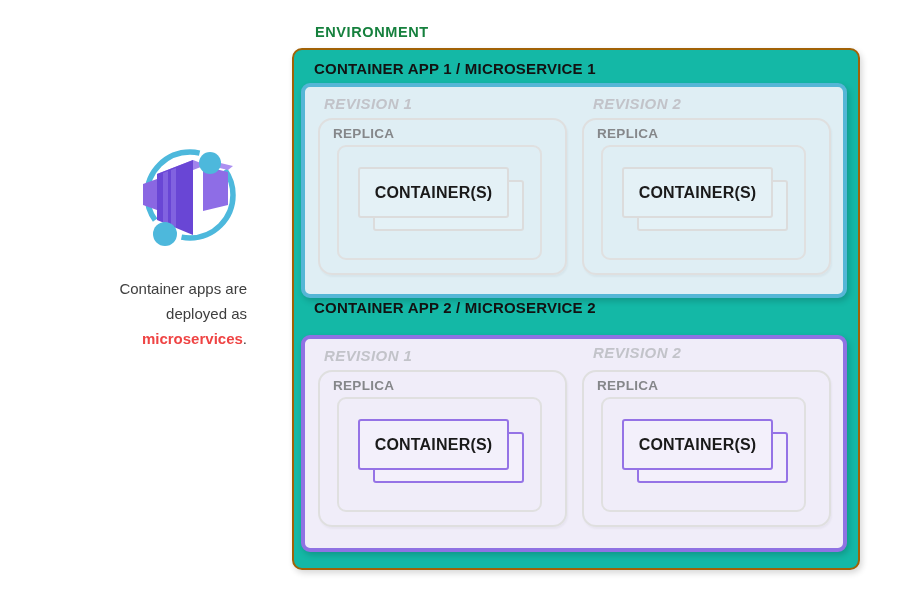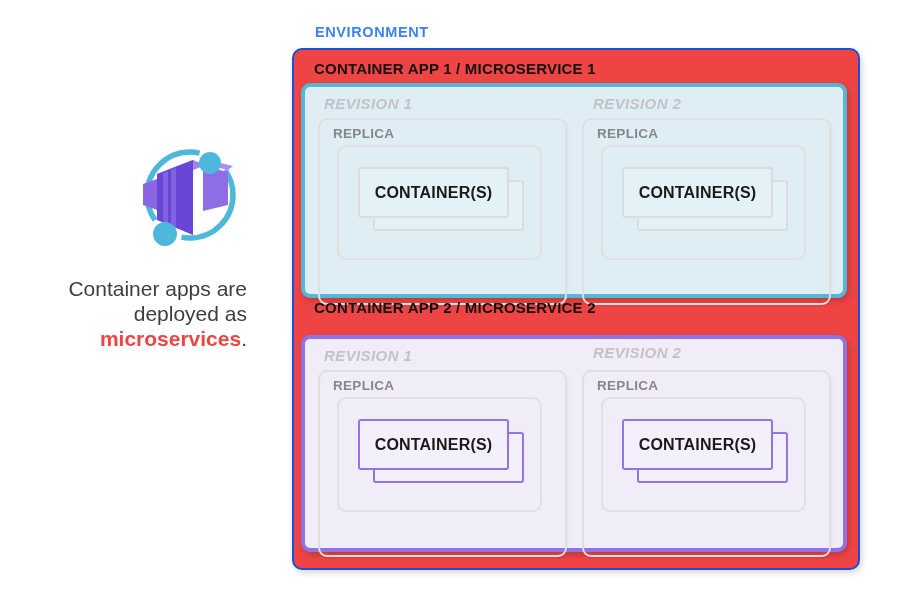--- a/index.html
+++ b/index.html
@@ -4,52 +4,52 @@
 <style>
   html,body{margin:0;padding:0;background:#ffffff;}
   .canvas{
     position:relative;width:900px;height:598px;background:#ffffff;
     font-family:"Liberation Sans", sans-serif;overflow:hidden;
   }
   
   .icon-wrap{position:absolute;left:137px;top:134px;width:104px;height:114px;}
   .caption{
     position:absolute;left:30px;top:276px;width:217px;
-    text-align:right;font-size:21px;line-height:25px;color:#3e3e3e;
+    text-align:right;font-size:15px;line-height:25px;color:#3e3e3e;
   }
   .caption b{color:#ef4444;}
   
   .env-label{
     position:absolute;left:315px;top:24px;
-    font-size:14.5px;font-weight:bold;color:#3b82f6;letter-spacing:.6px;
+    font-size:14.5px;font-weight:bold;color:#15803d;letter-spacing:.6px;
   }
   .env-box{
     position:absolute;left:292px;top:48px;width:568px;height:522px;
-    background:#ef4444;border:2px solid #1d4ed8;border-radius:10px;
+    background:#14b8a6;border:2px solid #a16207;border-radius:10px;
     box-shadow:2px 3px 6px rgba(0,0,0,.16);box-sizing:border-box;
   }
   .app-title{
     position:absolute;left:20px;font-size:15px;font-weight:bold;
     color:#121212;letter-spacing:.2px;white-space:nowrap;
   }
   .t1{top:10px;} .t2{top:249px;}
   .app-box{
     position:absolute;left:7px;width:546px;border-radius:9px;box-sizing:border-box;
     box-shadow:2px 3px 6px rgba(0,0,0,.18);
   }
   .app-blue{top:33px;height:215px;border:4px solid #55b6d6;background:#dfeef4;}
   .app-purple{top:285px;height:217px;border:4px solid #8f72e3;background:#f0edf9;}
   .rev-label{
     position:absolute;font-size:15px;font-weight:bold;color:#c2c3c9;letter-spacing:.4px;font-style:italic;
   }
   .rl1{left:19px;top:8px;} .rl2{left:288px;top:8px;}
   .app-purple .rl2{top:5px;}
   .replica-box{
-    position:absolute;width:249px;height:187px;border:2px solid #dfdfdf;
-    border-radius:9px;box-sizing:border-box;box-shadow:1px 2px 2px rgba(0,0,0,.04);
+    position:absolute;width:249px;height:157px;border:2px solid #dfdfdf;
+    border-radius:14px;box-sizing:border-box;box-shadow:1px 2px 2px rgba(0,0,0,.04);
   }
   .rb1{left:13px;top:31px;} .rb2{left:277px;top:31px;}
   .replica-label{
     position:absolute;left:13px;top:6px;
     font-size:13.5px;font-weight:bold;color:#85878a;letter-spacing:.3px;
   }
   .inner-box{
     position:absolute;left:17px;top:25px;width:205px;height:115px;
     border:2px solid #e0e0e0;border-radius:9px;box-sizing:border-box;
   }

